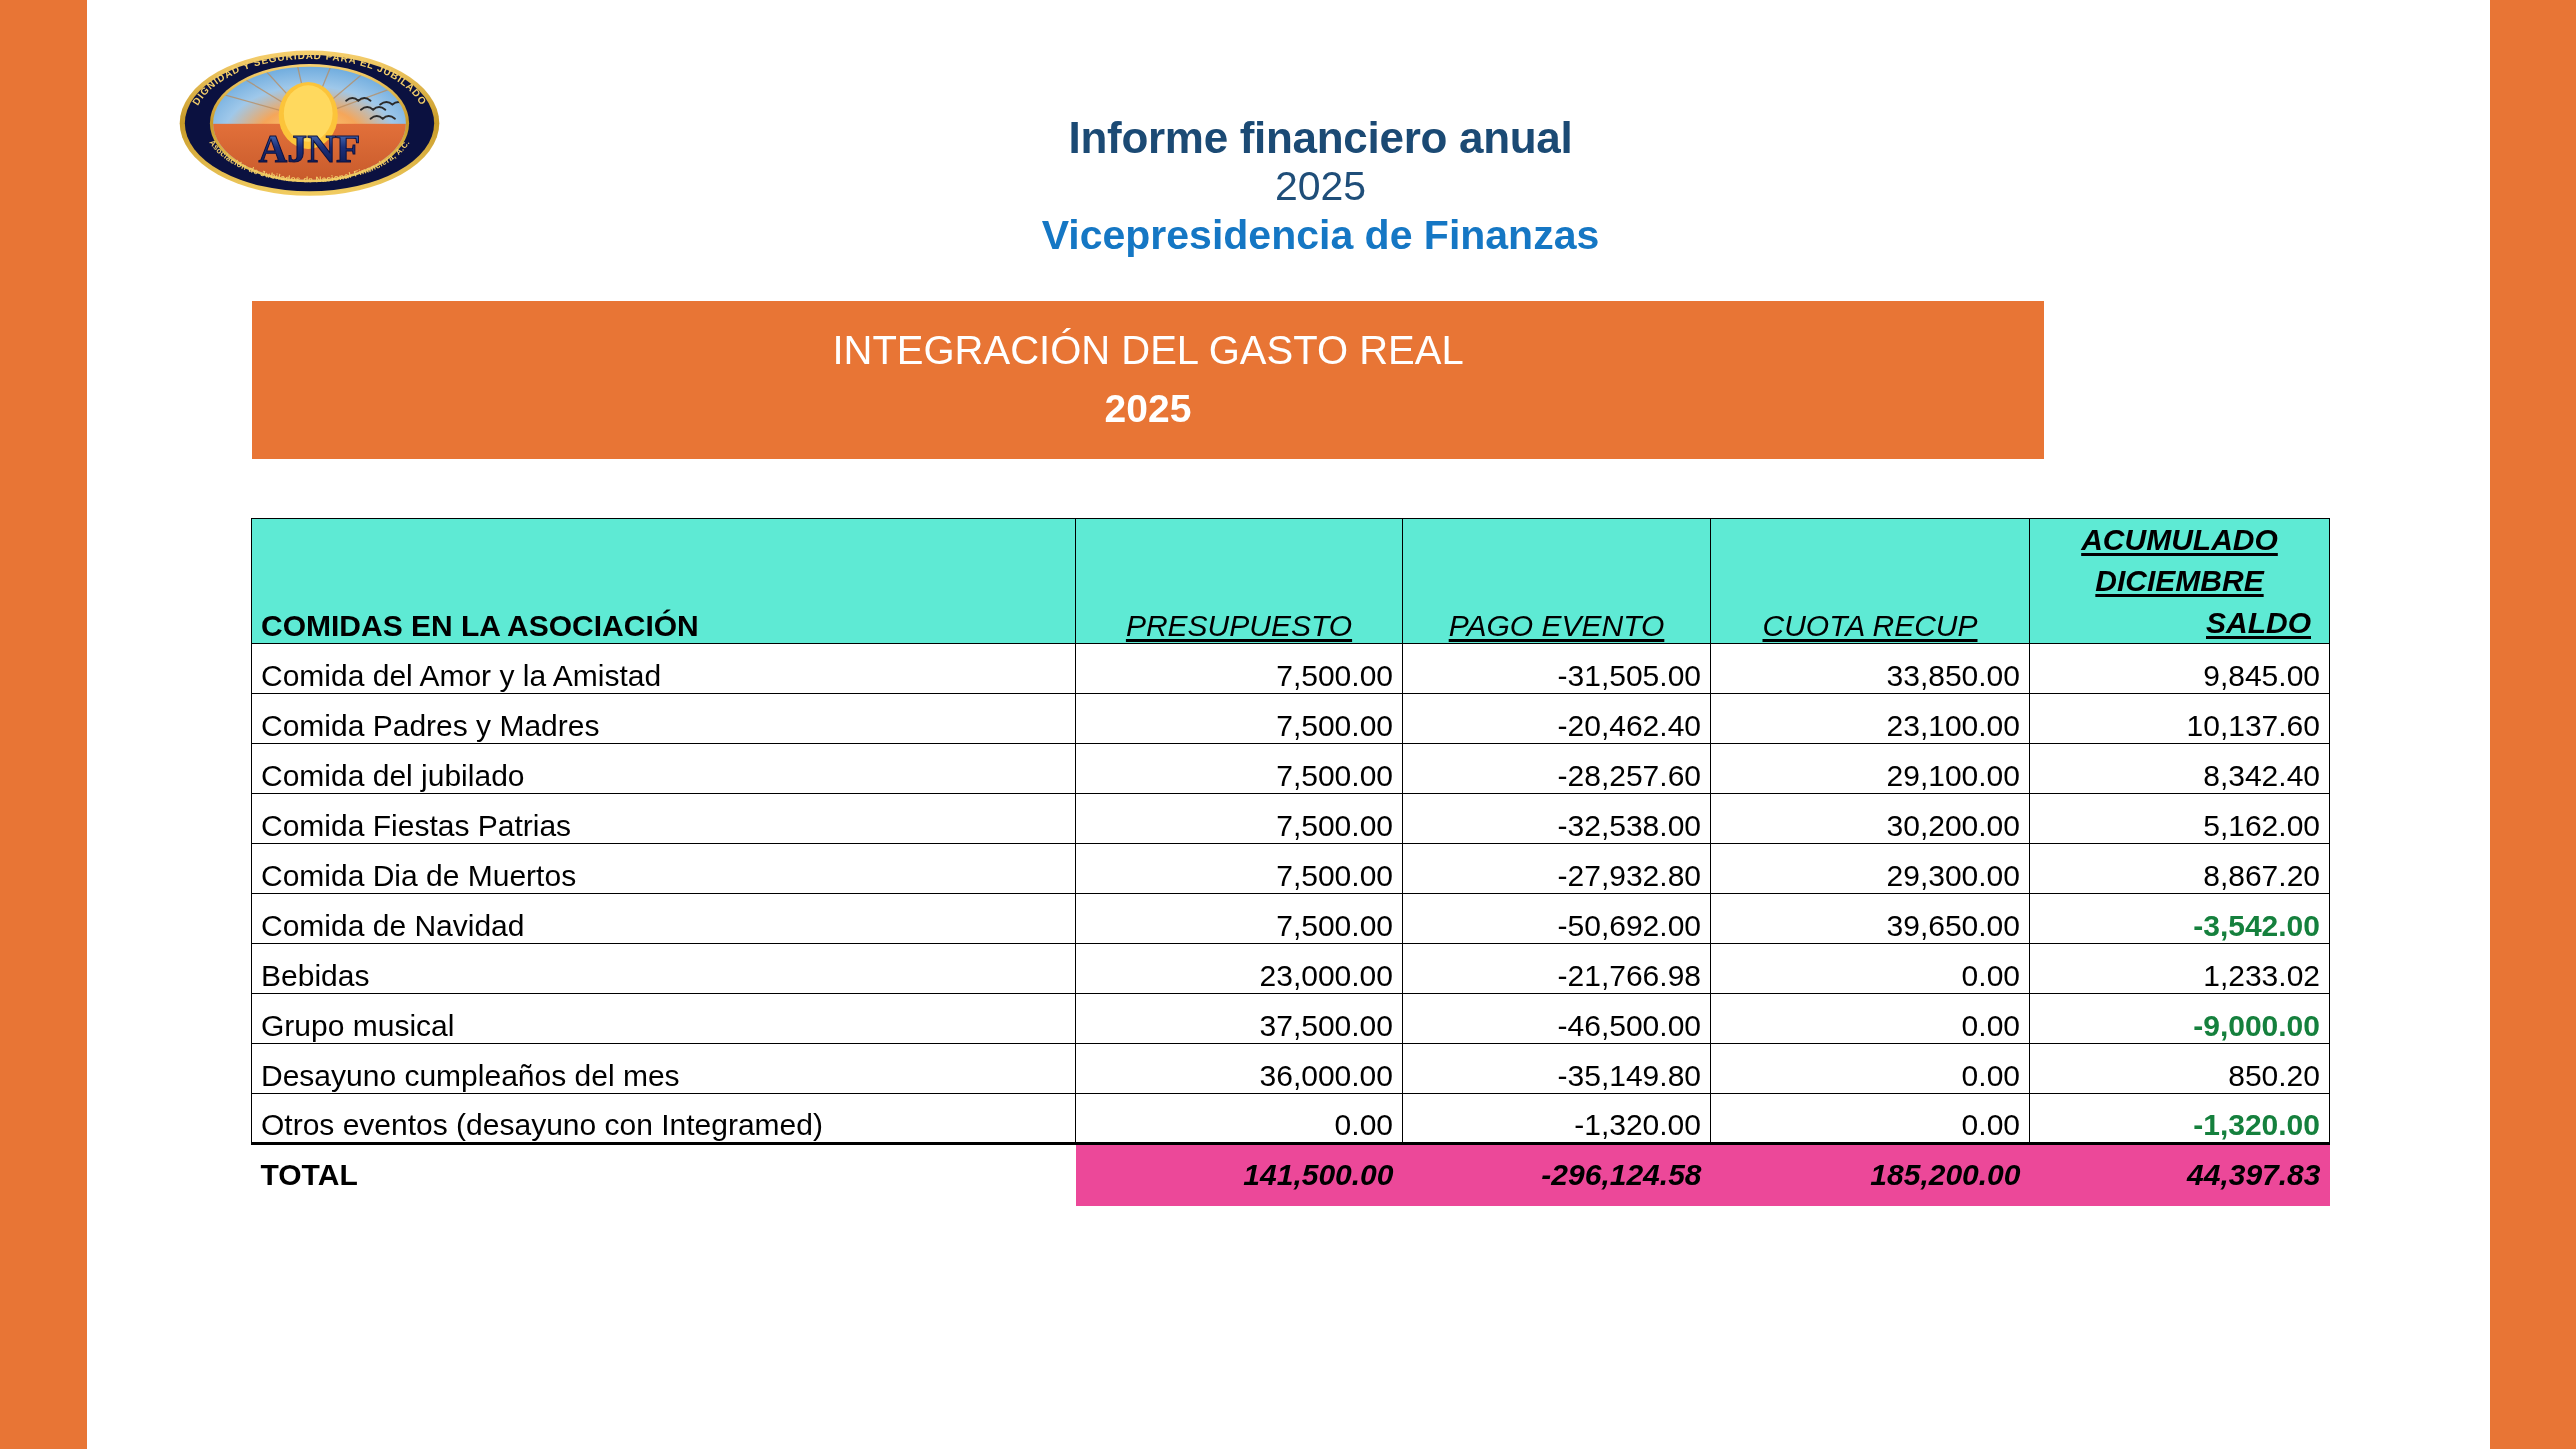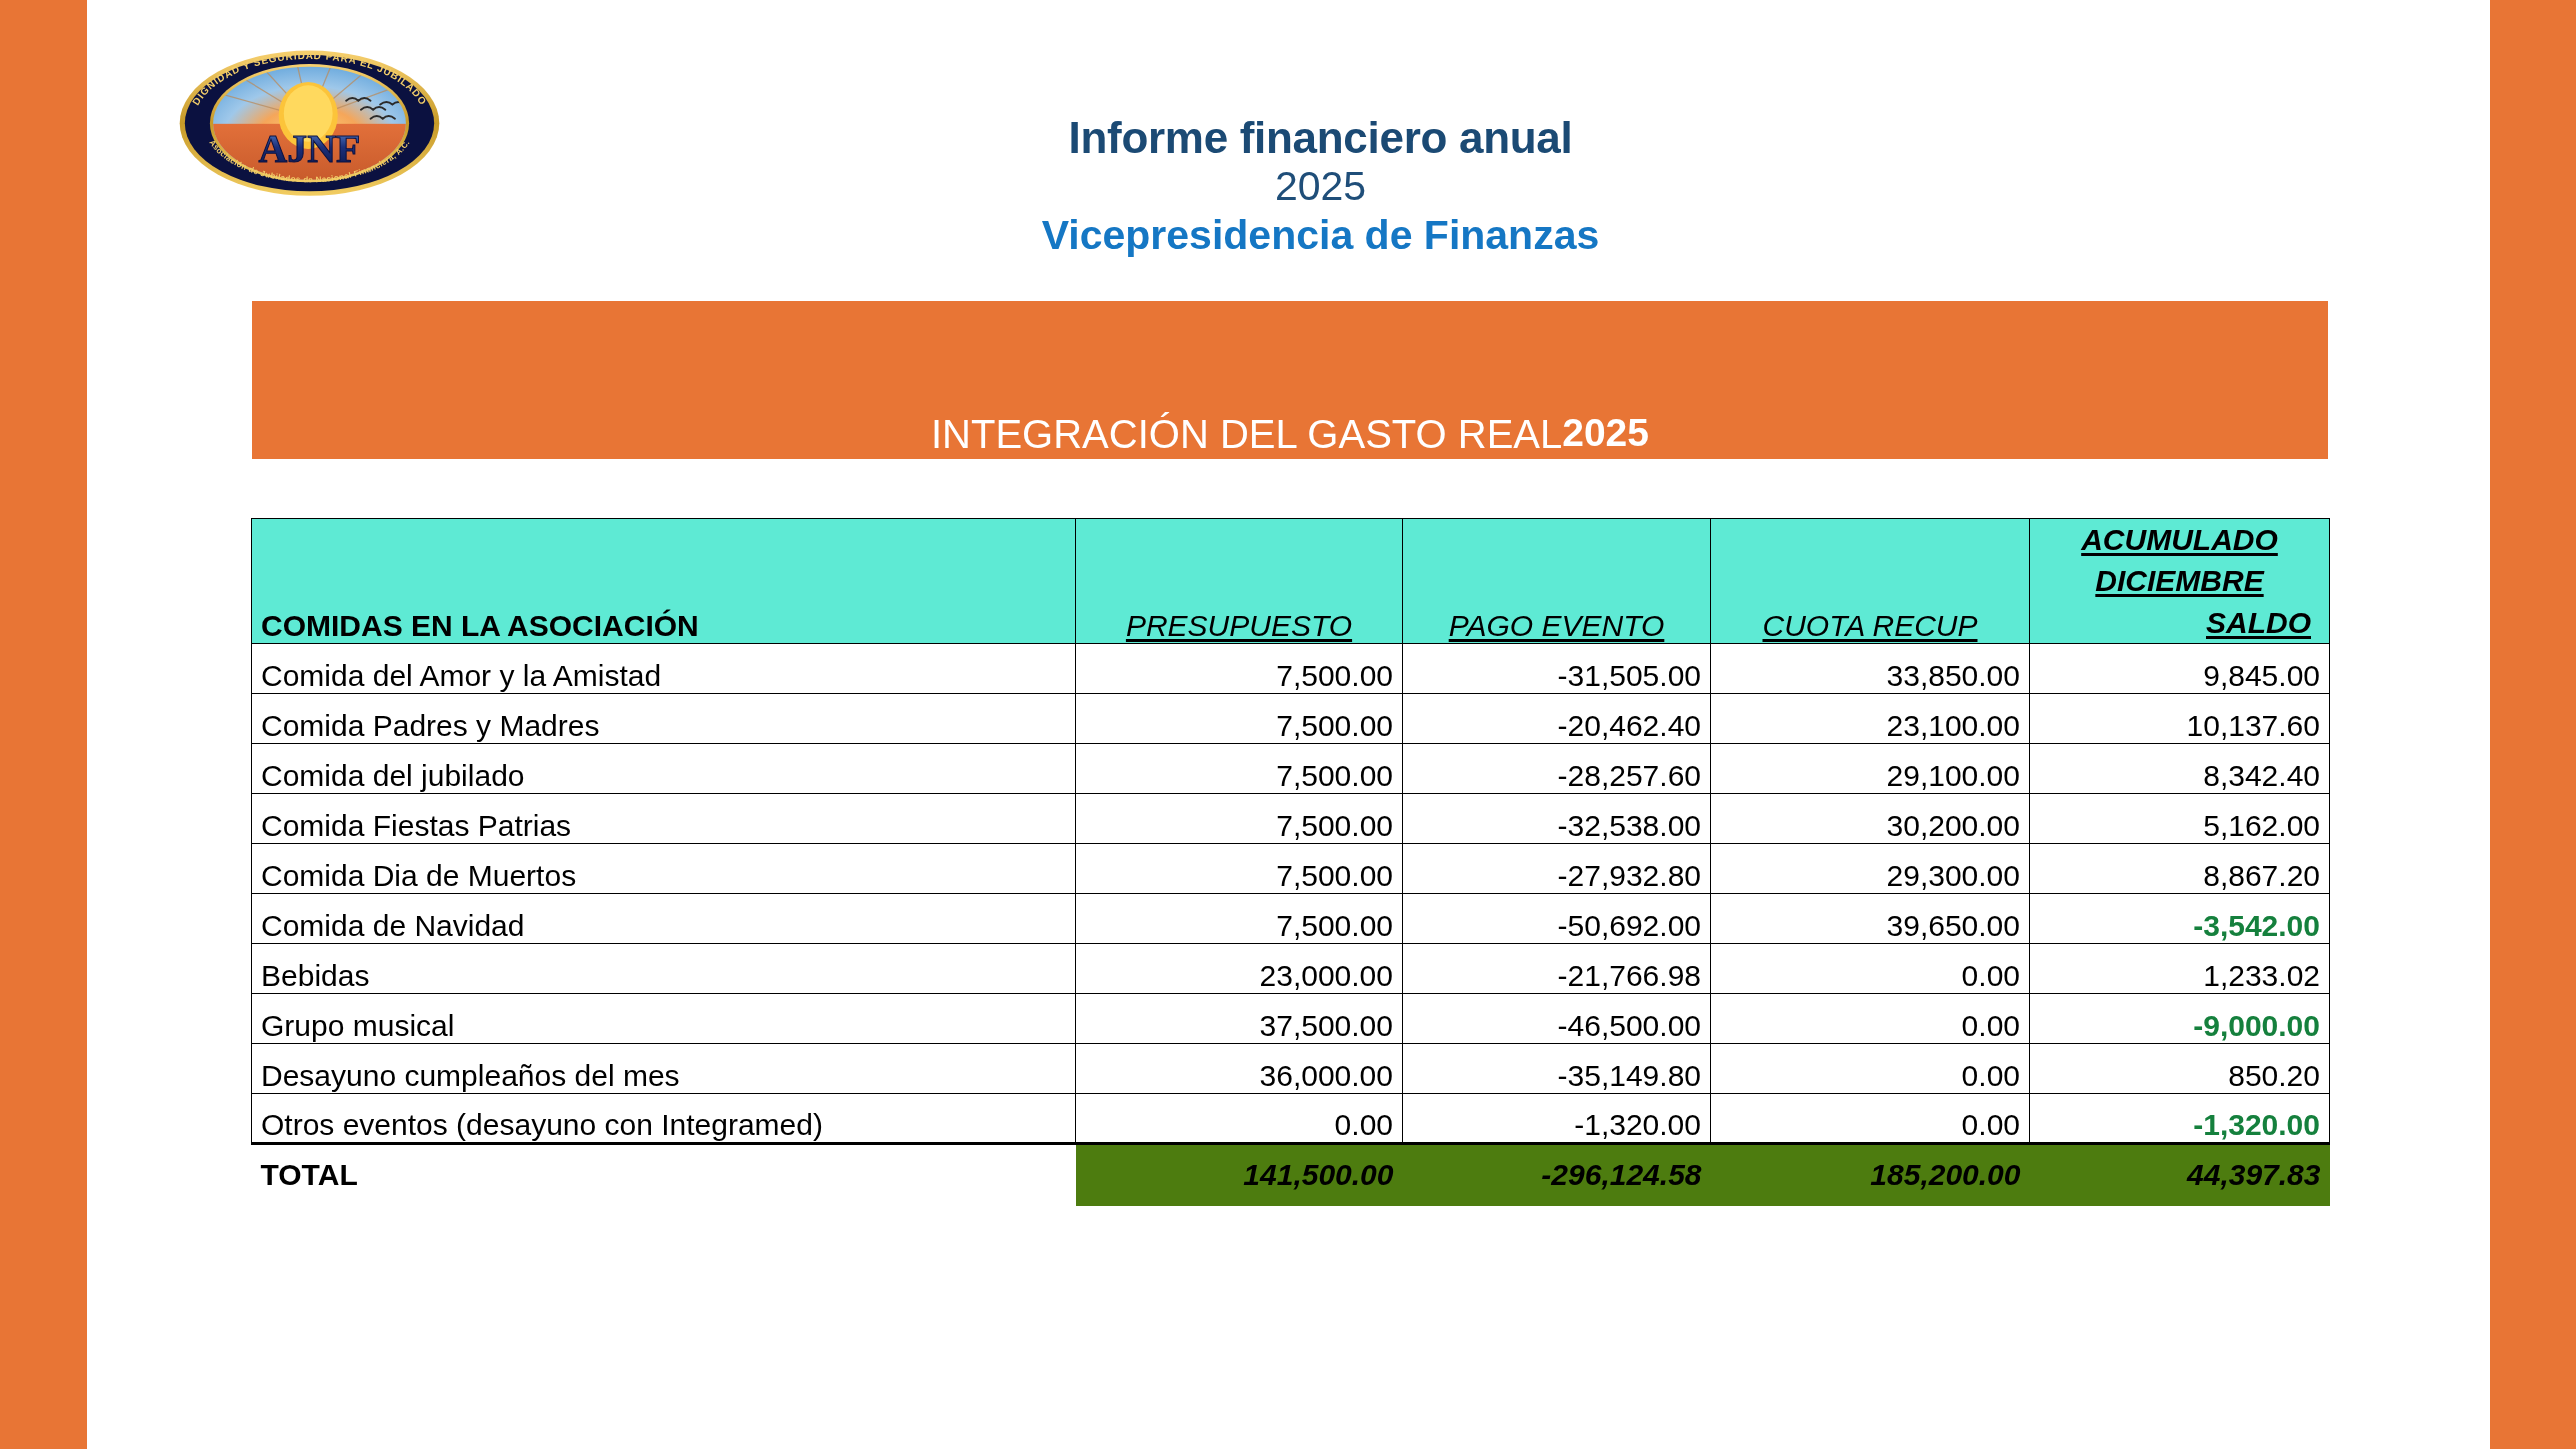--- a/index.html
+++ b/index.html
@@ -37,24 +37,24 @@
     line-height:1.18;
   }
   .title-sub {
     font-size:41px; font-weight:bold; color:#1577c4;
     line-height:1.18;
   }
 
   
   .banner {
     position:absolute; left:252px; top:301px;
-    width:2076px; height:158px;
+    width:1792px; height:158px;
     background:#e87535;
-    display:flex; 
-    align-items:flex-end; justify-content:center;
+    display:flex; flex-direction:column;
+    align-items:center; justify-content:center;
     color:#ffffff;
   }
   .banner-line1 { font-size:40px; font-weight:normal; line-height:1.22; }
   .banner-line2 { font-size:39px; font-weight:bold;   line-height:1.30; margin-top:9px;}
 
   
   .table-wrap {
     position:absolute; left:251px; top:518px;
     width:2078px;
   }
@@ -123,21 +123,21 @@
     vertical-align:middle;
     font-size:30px;
   }
   tr.total td.total-label {
     background:#ffffff;
     font-weight:bold;
     text-align:left;
     font-style:normal;
   }
   tr.total td.total-num {
-    background:#4d7c0f;
+    background:#ec4899;
     font-weight:bold;
     font-style:italic;
     text-align:right;
   }
 </style>
 </head>
 <body>
 
 <div class="edge-bar edge-left"></div>
 <div class="edge-bar edge-right"></div>

